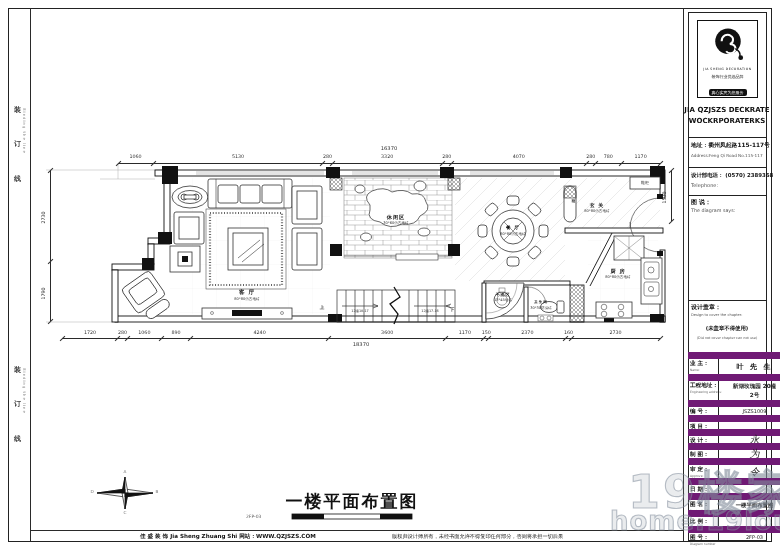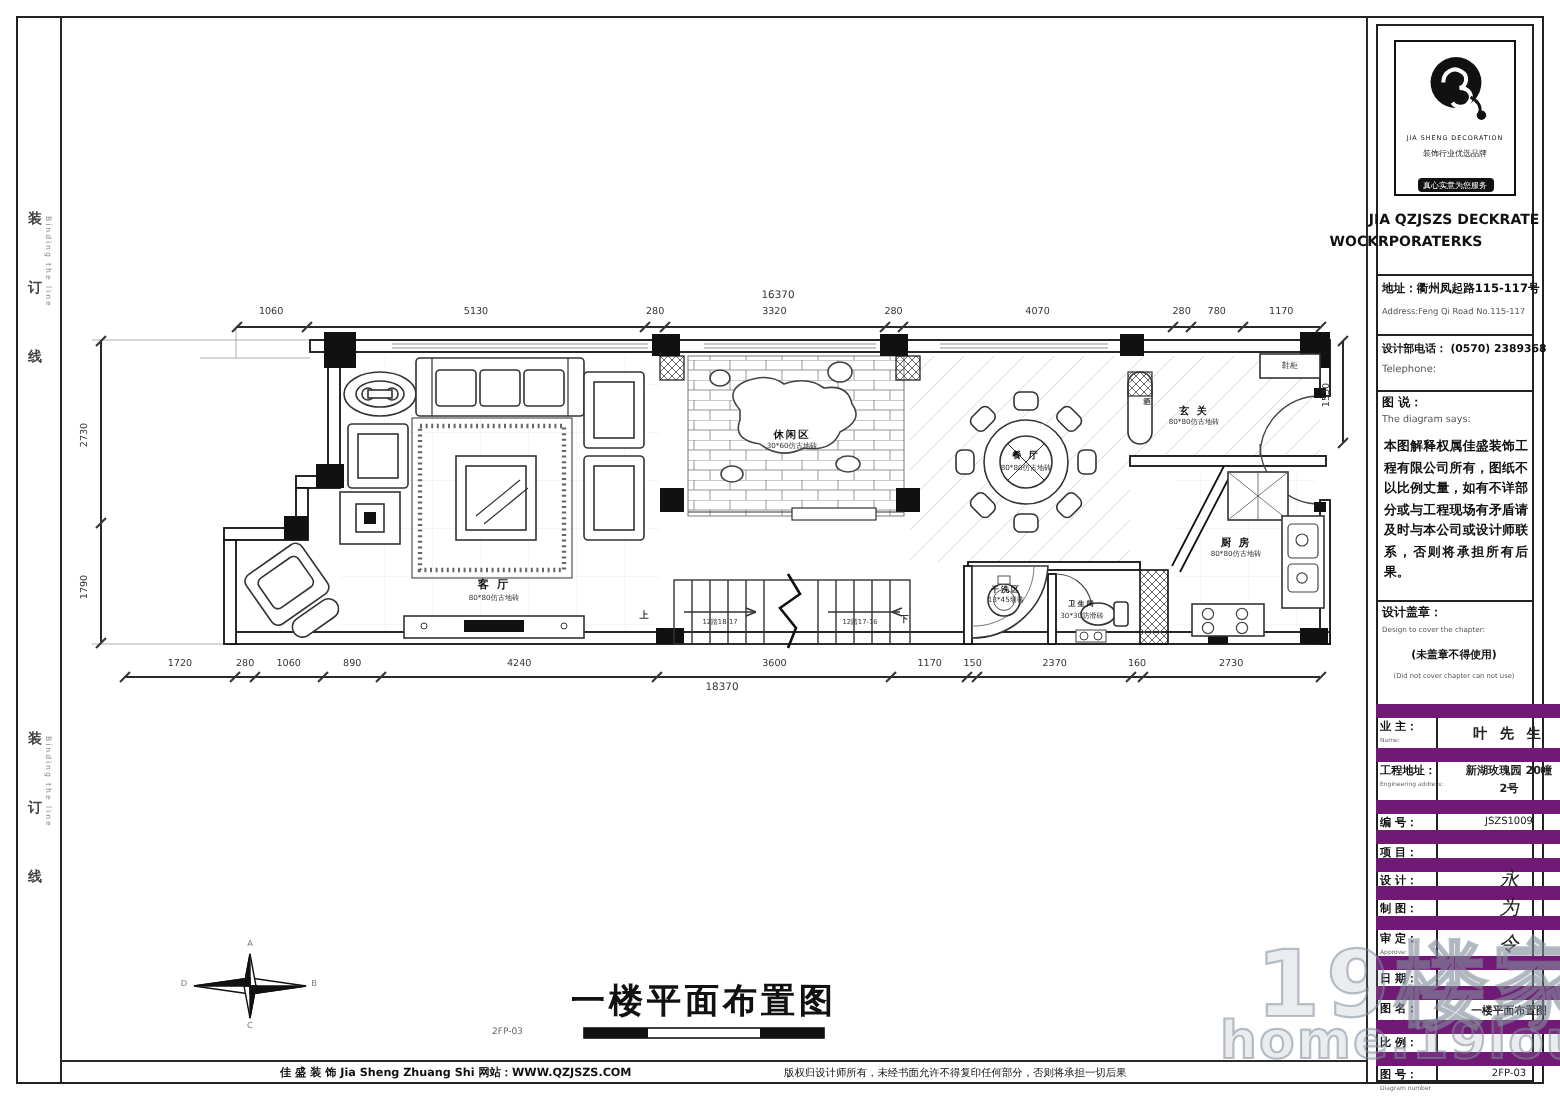--- a/index.html
+++ b/index.html
@@ -340,36 +340,35 @@
       <circle cx="22" cy="19" r="14" fill="#111"></circle>
       <path d="M15 19c0-6 6-9 10-6 4 2 3 8-1 9 5 0 8 4 5 8-2 3-7 3-9 0" fill="none" stroke="#fff" stroke-width="2.2"></path>
       <path d="M30 27c4 2 6 5 5 9" stroke="#111" stroke-width="1.6" fill="none"></path>
       <circle cx="36" cy="37" r="2.6" fill="#111"></circle>
     </svg>
     <div class="t" style="position:static;font-size:3.2px;letter-spacing:.5px;color:#111">JIA SHENG DECORATION</div>
     <div class="t" style="position:static;font-size:4px;margin-top:3px;color:#222">装饰行业优选品牌</div>
     <div style="display:inline-block;font-size:4px;margin-top:2px;background:#111;color:#fff;padding:1px 3px;border-radius:2px">真心实意为您服务</div>
   </div>
   <div class="t tb-cn" style="left:727px;top:106px;transform:translateX(-50%);font-size:7px">JIA QZJSZS DECKRATE</div>
-  <div class="t tb-cn" style="left:703px;top:117px;transform:translateX(-50%);font-size:7px">WOCKRPORATERKS</div>
+  <div class="t tb-cn" style="left:727px;top:117px;transform:translateX(-50%);font-size:7px">WOCKRPORATERKS</div>
 
   <div class="tb-sec" style="top:137px;height:30px">
     <div class="t tb-cn" style="left:3px;top:4px;font-size:5.8px">地址：衢州凤起路115-117号</div>
     <div class="t tb-en" style="left:3px;top:16px;font-size:4.2px">Address:Feng Qi Road No.115-117</div>
   </div>
 
   <div class="tb-sec" style="top:167px;height:28px">
     <div class="t tb-cn" style="left:3px;top:4px;font-size:5.4px">设计部电话： (0570) 2389368</div>
     <div class="t tb-en" style="left:3px;top:15px;font-size:5px">Telephone:</div>
   </div>
 
   <div class="tb-sec" style="top:195px;height:105px">
     <div class="t tb-cn" style="left:3px;top:3px;font-size:6px">图 说：</div>
     <div class="t tb-en" style="left:3px;top:12px;font-size:4.8px">The diagram says:</div>
-    <div style="position:absolute;left:4px;top:22px;width:72px;font-size:6.4px;font-weight:bold;color:#111;line-height:1.65;text-align:justify">本图解释权属佳盛装饰工程有限公司所有，图纸不以比例丈量，如有不详部分或与工程现场有矛盾请及时与本公司或设计师联系，否则将承担所有后果。</div>
   </div>
 
   <div class="tb-sec" style="top:300px;height:52px">
     <div class="t tb-cn" style="left:3px;top:3px;font-size:6px">设计盖章：</div>
     <div class="t tb-en" style="left:3px;top:12px;font-size:3.6px">Design to cover the chapter:</div>
     <div class="t tb-cn" style="left:39px;top:24px;transform:translateX(-50%);font-size:5.4px">(未盖章不得使用)</div>
     <div class="t tb-en" style="left:39px;top:36px;transform:translateX(-50%);font-size:3.4px">(Did not cover chapter can not use)</div>
   </div>
 
   <div id="fields">

